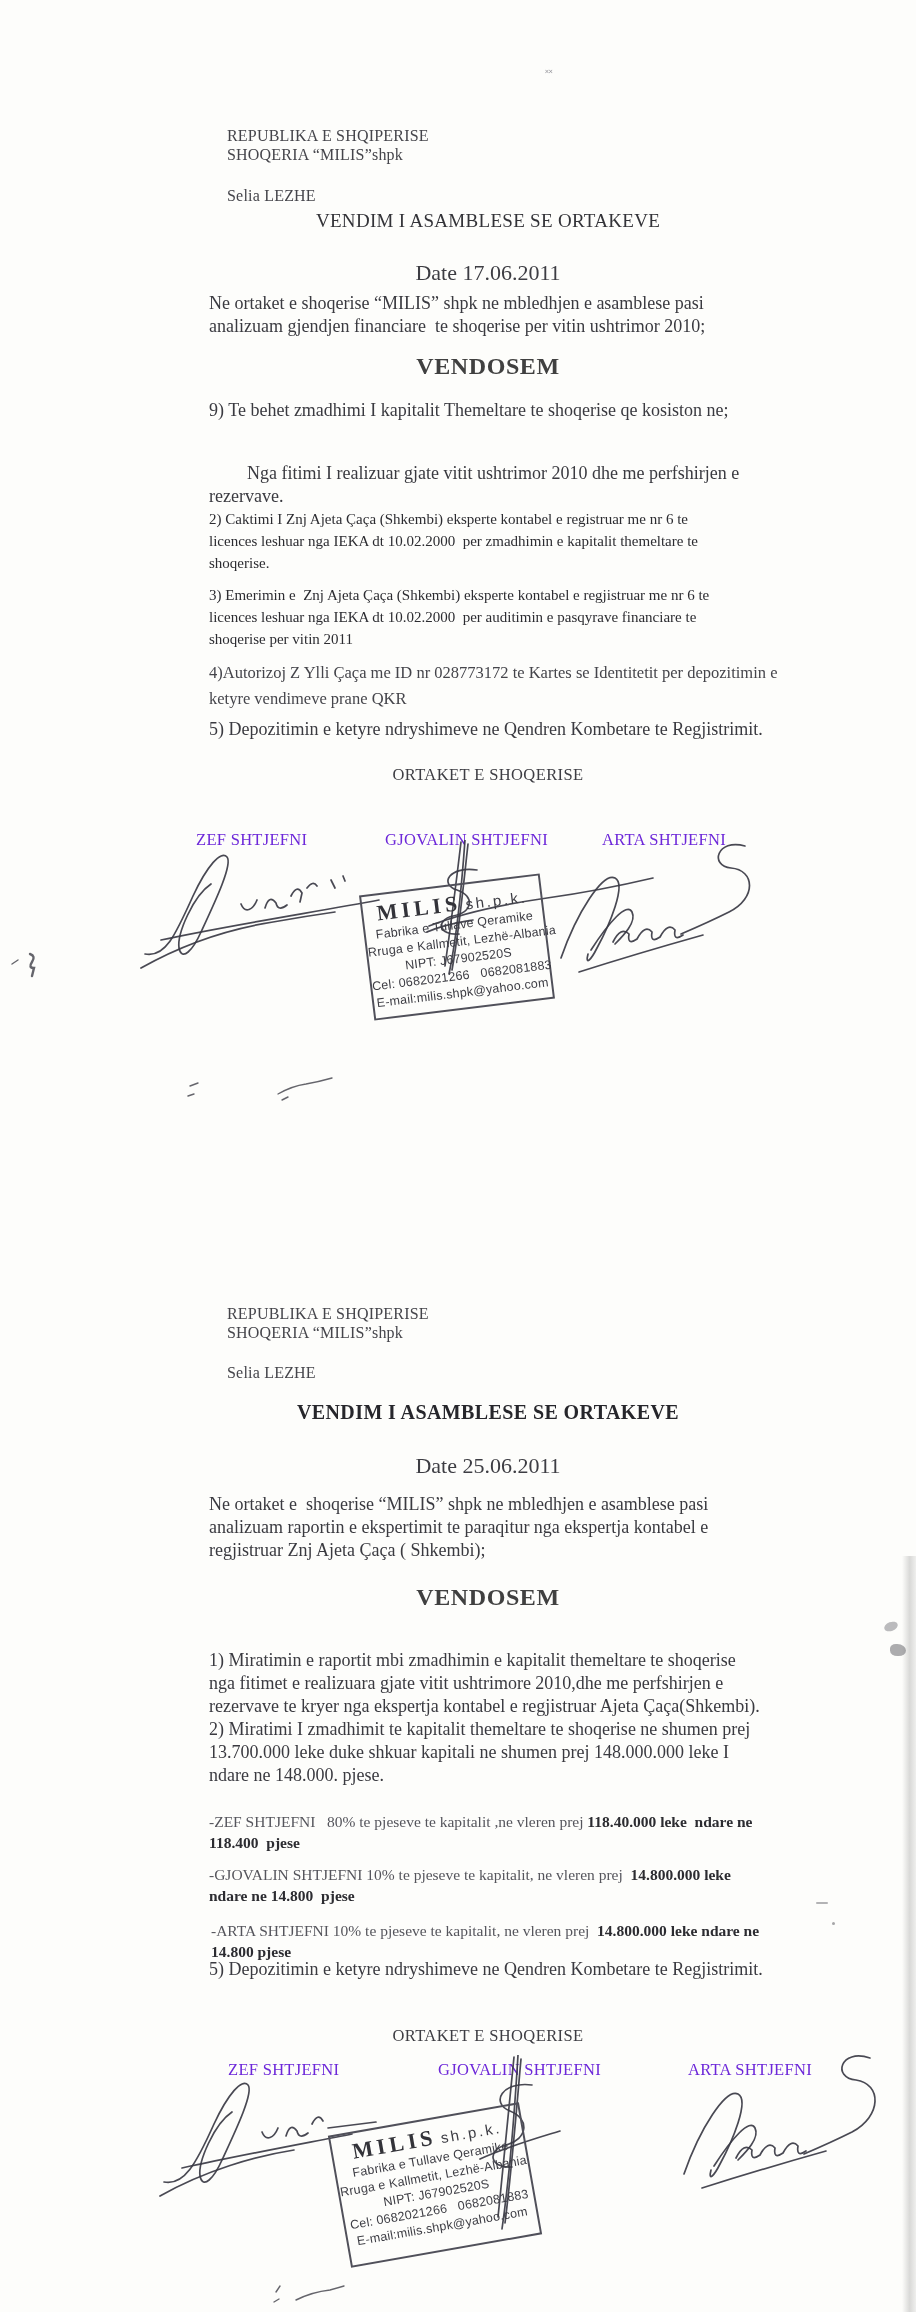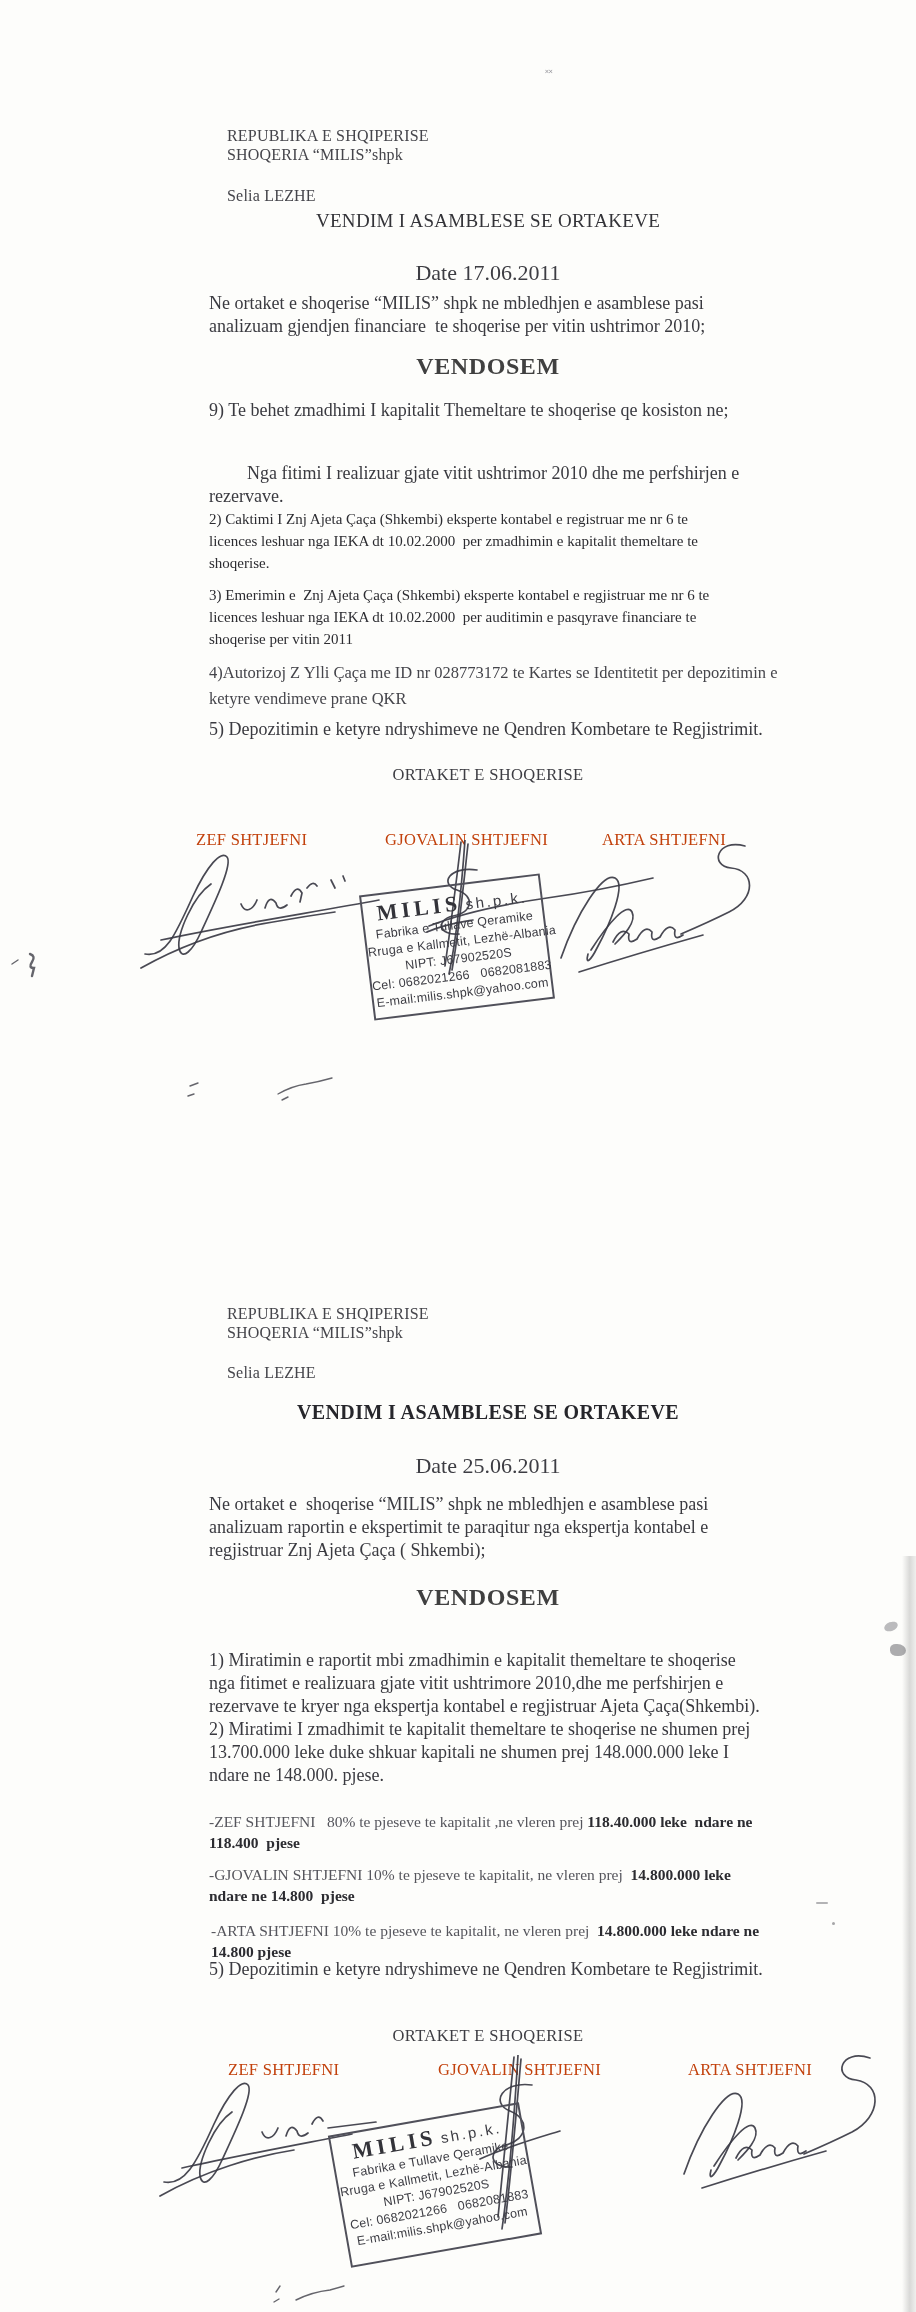--- a/index.html
+++ b/index.html
@@ -11,21 +11,21 @@
   .body18{font-size:18px;line-height:23px;}
   .title{font-size:19px;letter-spacing:.3px;color:#333338;}
   .title-b{font-size:20px;font-weight:bold;letter-spacing:.4px;color:#26262b;}
   .date{font-size:22px;color:#3d3d43;}
   .vend{font-size:24px;font-weight:bold;letter-spacing:.6px;color:#404040;}
   .bold-item{font-size:15px;line-height:22px;font-weight:normal;color:#2c2c31;}
   .small-item{font-size:16.5px;line-height:26px;color:#45454b;}
   .share{font-size:15.5px;line-height:21px;color:#55555c;}
   .share b{color:#2c2c31;}
   .partners{font-size:16.5px;letter-spacing:.4px;color:#3d3d43;}
-  .signer{position:absolute;font-size:16.5px;letter-spacing:.3px;color:#c2410c;white-space:nowrap;}
+  .signer{position:absolute;font-size:16.5px;letter-spacing:.3px;color:#6d28d9;white-space:nowrap;}
   .sig{position:absolute;}
   .sig path{fill:none;stroke:#3a3a44;stroke-width:1.7;stroke-linecap:round;stroke-linejoin:round;opacity:.92;}
   .stamp{position:absolute;border:2.5px solid #50505a;background:rgba(255,255,255,0.0);
          font-family:"Liberation Sans",sans-serif;color:#3d3d44;text-align:center;}
   .stamp .row1{margin-top:5px;white-space:nowrap;}
   .stamp .milis{font-family:"Liberation Serif",serif;font-weight:bold;font-size:22px;letter-spacing:4px;color:#333339;}
   .stamp .shpk{font-size:15px;letter-spacing:2.5px;color:#3d3d44;}
   .stamp .ln{font-size:12.5px;line-height:17px;letter-spacing:.2px;white-space:nowrap;}
   .edge-shadow{position:absolute;right:0;width:14px;
          background:linear-gradient(to right,rgba(90,90,90,0) 0%,rgba(90,90,90,.22) 55%,rgba(120,120,120,.10) 100%);}

